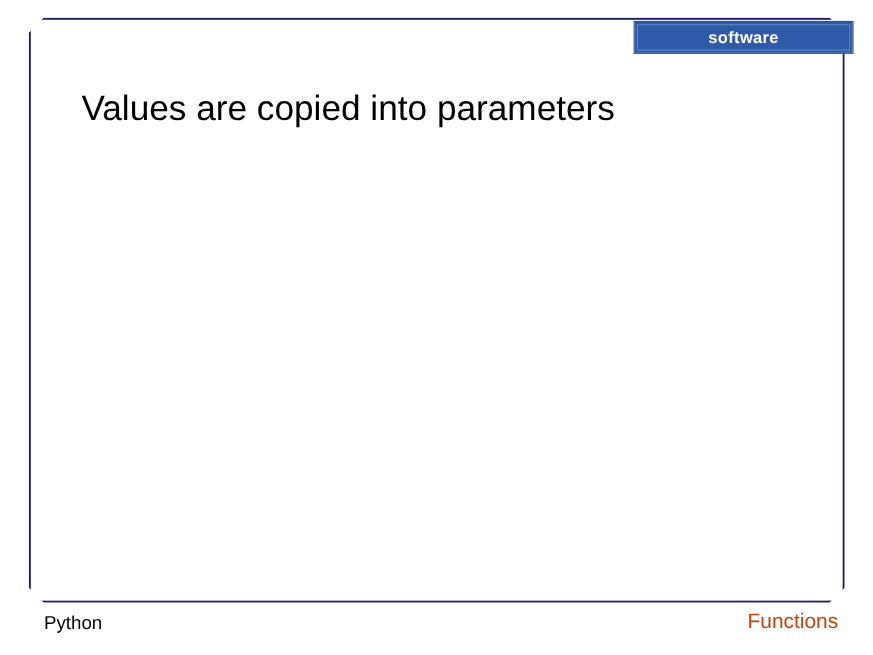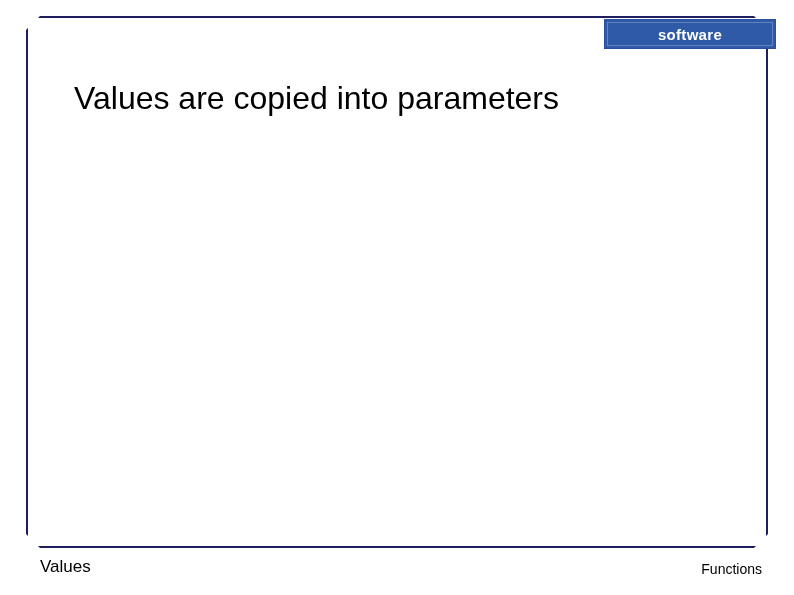--- a/index.html
+++ b/index.html
@@ -50,21 +50,21 @@
       calc(100% - 13px) 100%,
       13px 100%,
       0 calc(100% - 13px),
       0 13px
     );
   }
   .logo {
     position: absolute;
     top: 19px;
     right: 18px;
-    width: 172px;
+    width: 200px;
     height: 30px;
     border: 1px solid #2a4fa0;
     background: linear-gradient(#dfe6f2, #c9d5ea);
     display: flex;
     align-items: stretch;
     font-family: Arial, sans-serif;
   }
   .logo-left {
     flex: 1.05;
     background: #2e5aa8;
@@ -107,30 +107,30 @@
     position: absolute;
     bottom: 18px;
     left: 40px;
     font-size: 17px;
     color: #000000;
   }
   .footer-right {
     position: absolute;
     bottom: 18px;
     right: 32px;
-    font-size: 14px;
-    color: #000000;
+    font-size: 19px;
+    color: #c2410c;
   }
 </style>
 </head>
 <body>
 
 <div class="slide-frame"></div>
 <div class="slide-frame-inner"></div>
 
 <div class="logo">
   <div class="logo-left">software</div>
 </div>
 
 <div class="heading">Values are copied into parameters</div>
 
-<div class="footer-left">Values</div>
+<div class="footer-left">Python</div>
 <div class="footer-right">Functions</div>
 
 </body></html>

